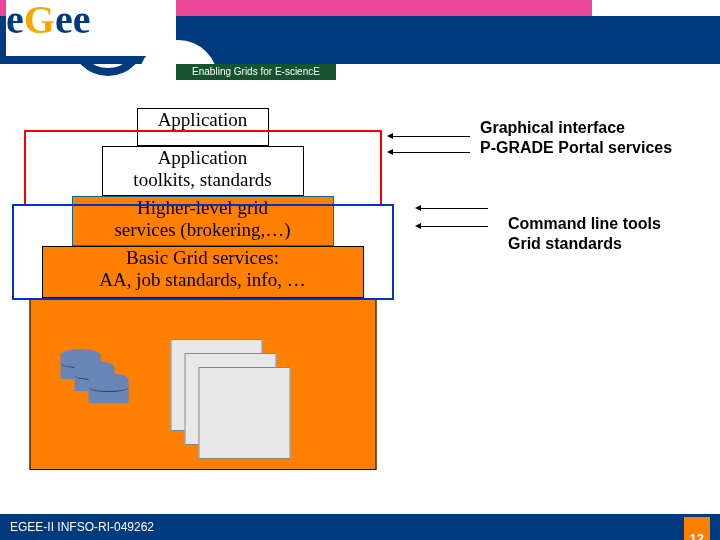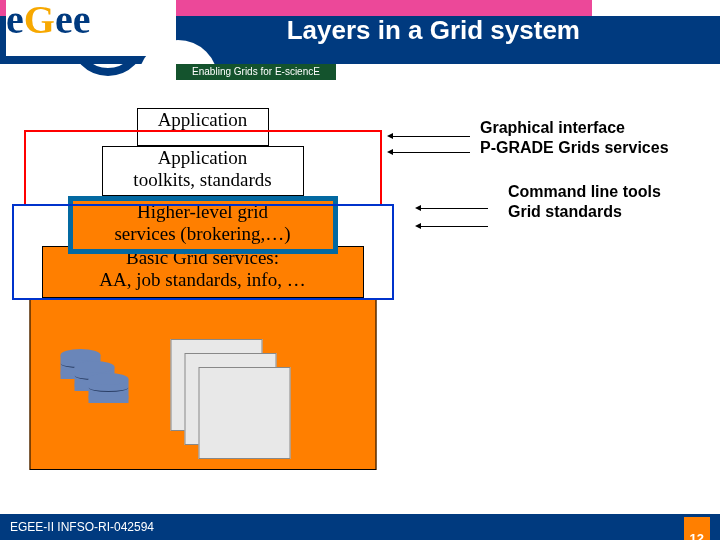--- a/index.html
+++ b/index.html
@@ -10,50 +10,49 @@
 .logo-g{display:inline-block;font:bold 40px/40px Georgia,serif;color:#f7a800;vertical-align:middle}
 .logo-swirl{position:absolute;top:0;left:70px;width:60px;height:60px;border:8px solid #003a7f;border-radius:50%;clip-path:inset(30px 0 0 0);z-index:2}
 .title{position:absolute;top:14px;right:12px;color:#fff;font:bold 26px/32px Arial;z-index:5}
 .tagline-band{position:absolute;top:64px;left:176px;width:160px;height:16px;background:#14532d;color:#fff;font:10px/16px Arial;text-align:center;z-index:3}
 .curve{position:absolute;top:40px;left:138px;width:80px;height:80px;background:#fff;border-radius:50%;z-index:2}
 .slide-body{position:absolute;top:100px;left:0;width:720px;height:400px}
 .pyramid{position:absolute;top:8px;left:30px;width:345px;height:370px}
 .layer{position:absolute;left:50%;transform:translateX(-50%);text-align:center;font:19px/22px 'Times New Roman',serif;color:#000;display:flex;justify-content:center}
 .l0{top:0;width:130px;height:36px;background:#fff;border:1px solid #000;z-index:7}
 .l1{top:38px;width:200px;height:48px;background:#fff;border:1px solid #000;z-index:6}
-.l2{top:88px;width:260px;height:48px;background:#ff7f00;border:5px solid #0369a1;z-index:5}
+.l2{top:88px;width:260px;height:48px;background:#ff7f00;border:1px solid #0369a1;z-index:5}
 .l3{top:138px;width:320px;height:50px;background:#ff7f00;border:1px solid #000;z-index:4}
 .l4{top:190px;width:345px;height:170px;background:#ff7f00;border:1px solid #000;z-index:3}
 .redbox{position:absolute;top:22px;left:-6px;width:354px;height:72px;border:2px solid #ff0000;z-index:9;pointer-events:none}
 .bluebox{position:absolute;top:96px;left:-18px;width:378px;height:92px;border:2px solid #0033cc;z-index:9;pointer-events:none}
 .db{position:absolute;width:40px;height:34px}
 .db-top{width:40px;height:12px;background:#6a86b9;border-radius:50%;position:absolute;top:0}
 .db-body{width:40px;height:24px;background:#6a86b9;position:absolute;top:6px}
 .db-bot{width:40px;height:12px;background:#6a86b9;border-radius:50%;position:absolute;top:18px}
 .db-line{position:absolute;top:10px;width:40px;height:8px;border-bottom:1px solid #2b3f66;border-radius:50%}
 .compute{position:absolute;width:90px;height:90px;background:#e8e8e8;border:1px solid #888}
 .annotations{position:absolute;top:18px;left:480px;font:bold 16px/20px Arial;color:#000}
-.ann1{margin-bottom:24px}
+.ann1{margin-bottom:56px}
 .arrow{position:absolute;height:1px;background:#000}
 .arrow::before{content:'';position:absolute;left:-6px;top:-3px;border:3px solid transparent;border-right:6px solid #000}
 .footer{position:absolute;bottom:0;left:0;width:720px;height:26px;background:#003a7f;color:#fff;font:12px/26px Arial}
 .footer-left{position:absolute;left:10px}
 .footer-right{position:absolute;right:10px;background:#ff7f00;color:#fff;font:bold 13px/20px Arial;padding:12px 6px;top:3px}
 </style>
 </head>
 <body>
 
 <div class="header">
   <div class="header-blue"></div>
   <div class="logo">
     <span class="logo-e">e</span><span class="logo-g">G</span><span class="logo-e">e</span><span class="logo-e">e</span>
   </div>
   <div class="curve"></div>
   <div class="logo-swirl"></div>
-  <div class="title">Layers in a Grid system</div>
 </div>
 <div class="tagline-band">Enabling Grids for E-sciencE</div>
 
 <div class="slide-body">
 
   <div class="pyramid">
     <div class="layer l0">
         <span>Application</span>
       </div>
     <div class="layer l1">
@@ -96,26 +95,26 @@
   </div>
 
   <div class="arrow" style="top:36px;left:390px;width:80px"></div>
   <div class="arrow" style="top:52px;left:390px;width:80px"></div>
   <div class="arrow" style="top:108px;left:418px;width:70px"></div>
   <div class="arrow" style="top:126px;left:418px;width:70px"></div>
 
   <div class="annotations">
     <div class="ann1">
       <div>Graphical interface</div>
-      <div>P-GRADE Grids services</div>
+      <div>P-GRADE Portal services</div>
     </div>
     <div style="margin-left:28px">
       <div>Command line tools</div>
       <div>Grid standards</div>
     </div>
   </div>
 
 </div>
 
 <div class="footer">
-  <span class="footer-left">EGEE-II INFSO-RI-042594</span>
+  <span class="footer-left">EGEE-II INFSO-RI-049262</span>
   <span class="footer-right">12</span>
 </div>
 
 </body></html>

